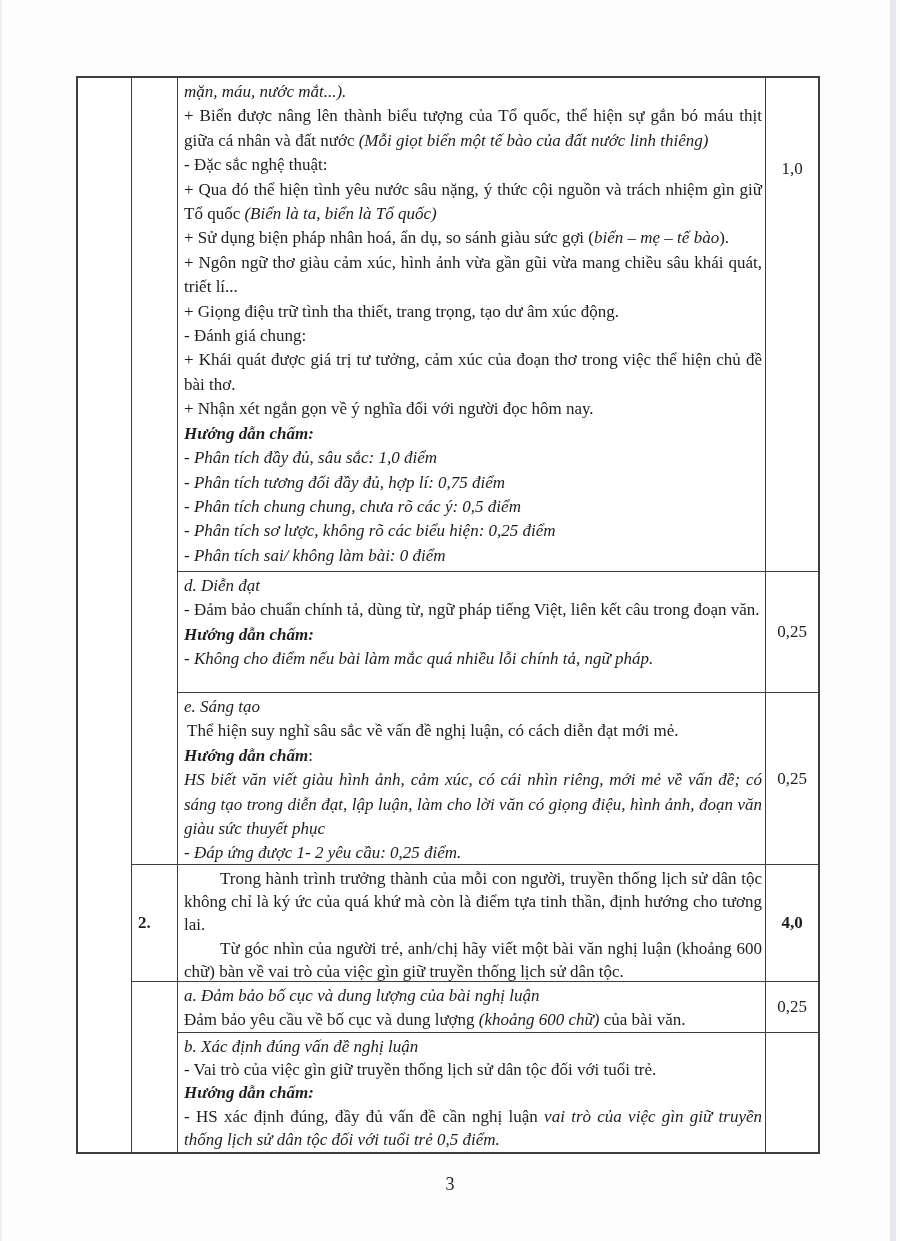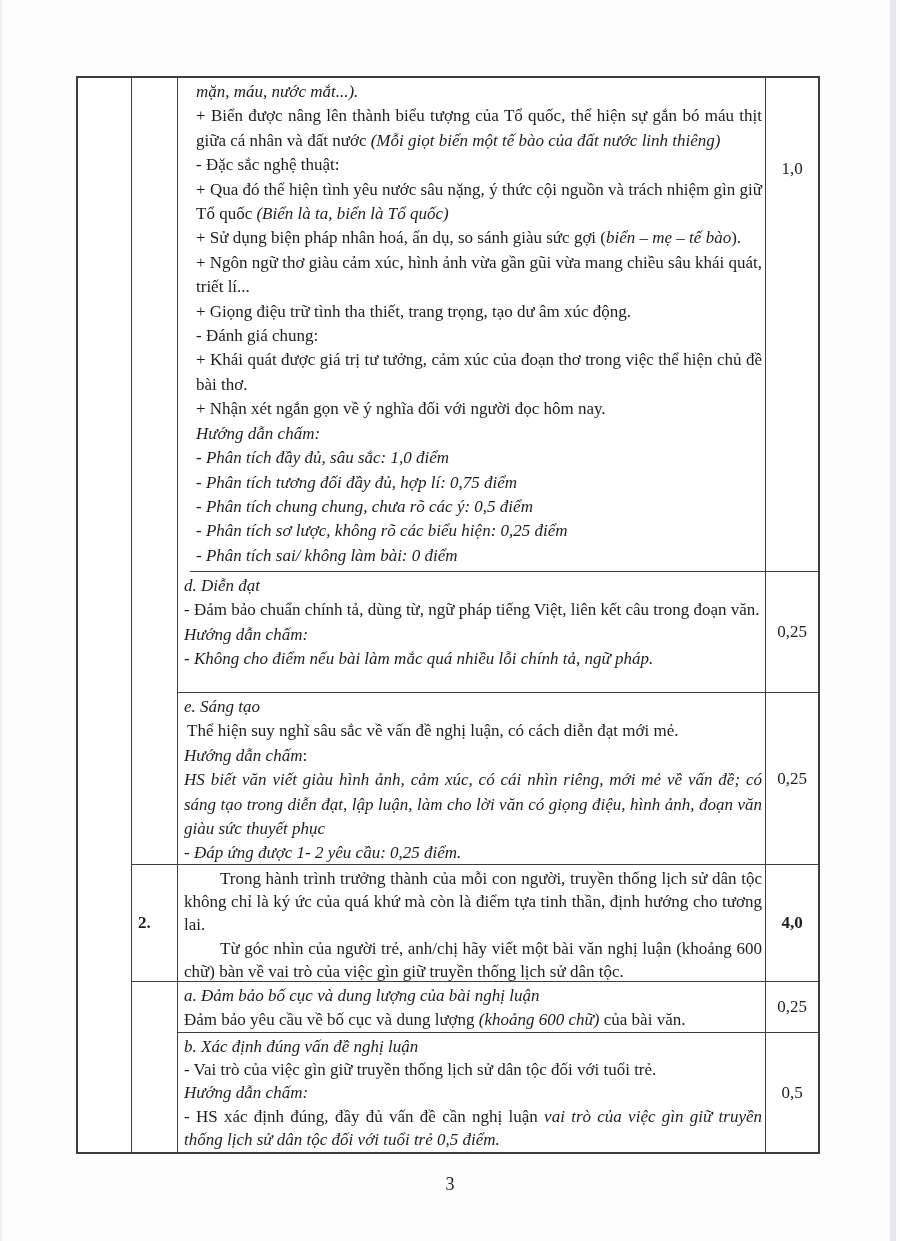--- a/index.html
+++ b/index.html
@@ -21,21 +21,21 @@
   .cell{box-sizing:border-box;overflow:hidden;font-size:17px;}
   .br{border-right:1.5px solid #3e3e3e;}
   .bb{border-bottom:1.5px solid #3e3e3e;}
   .content{padding:2px 3px 0 6px;}
   .p{line-height:24.4px;text-align:justify;}
   .tight .p{line-height:23.2px;}
   .ind{text-indent:36px;}
   .sp{padding-left:3px;}
   .sr{font-style:normal;}
   .si{font-style:italic;}
-  .sbi{font-style:italic;font-weight:normal;}
+  .sbi{font-style:italic;font-weight:bold;}
   .score{display:flex;justify-content:center;align-items:center;}
   .score.s-top{align-items:flex-start;padding-top:81px;}
   .score.sbold{font-weight:bold;}
   .qno-cell{display:flex;align-items:center;padding-left:6px;font-weight:bold;}
   #page-number{
     position:absolute;left:0;top:1174px;width:900px;
     text-align:center;font-size:18px;color:#222;
   }
 </style>
 </head>
@@ -47,21 +47,21 @@
 <div id="rubric-table">
 
   <div class="cell br" style="grid-column:1;grid-row:1/7;"></div>
 
   <div class="cell br bb" style="grid-column:2;grid-row:1/4;"></div>
 
   <div class="cell br bb qno-cell" style="grid-column:2;grid-row:4;">2.</div>
 
   <div class="cell br" style="grid-column:2;grid-row:5/7;"></div>
 
-<div class="cell content br bb" style="grid-area: 1 / 3; margin-left: 12px;">
+<div class="cell content br bb" style="grid-area: 1 / 3;">
       <div class="p"><span class="si">mặn, máu, nước mắt...).</span></div>
       <div class="p"><span class="sr">+ Biển được nâng lên thành biểu tượng của Tổ quốc, thể hiện sự gắn bó máu thịt giữa cá nhân và đất nước </span><span class="si">(Mỗi giọt biển một tế bào của đất nước linh thiêng)</span></div>
       <div class="p"><span class="sr">- Đặc sắc nghệ thuật:</span></div>
       <div class="p"><span class="sr">+ Qua đó thể hiện tình yêu nước sâu nặng, ý thức cội nguồn và trách nhiệm gìn giữ Tổ quốc </span><span class="si">(Biển là ta, biển là Tổ quốc)</span></div>
       <div class="p"><span class="sr">+ Sử dụng biện pháp nhân hoá, ẩn dụ, so sánh giàu sức gợi (</span><span class="si">biển – mẹ – tế bào</span><span class="sr">).</span></div>
       <div class="p"><span class="sr">+ Ngôn ngữ thơ giàu cảm xúc, hình ảnh vừa gần gũi vừa mang chiều sâu khái quát, triết lí...</span></div>
       <div class="p"><span class="sr">+ Giọng điệu trữ tình tha thiết, trang trọng, tạo dư âm xúc động.</span></div>
       <div class="p"><span class="sr">- Đánh giá chung:</span></div>
       <div class="p"><span class="sr">+ Khái quát được giá trị tư tưởng, cảm xúc của đoạn thơ trong việc thể hiện chủ đề bài thơ.</span></div>
       <div class="p"><span class="sr">+ Nhận xét ngắn gọn về ý nghĩa đối với người đọc hôm nay.</span></div>
@@ -97,16 +97,15 @@
       <div class="p"><span class="si">a. Đảm bảo bố cục và dung lượng của bài nghị luận</span></div>
       <div class="p"><span class="sr">Đảm bảo yêu cầu về bố cục và dung lượng </span><span class="si">(khoảng 600 chữ)</span><span class="sr"> của bài văn.</span></div>
     </div>
     <div class="cell score bb" style="grid-area: 5 / 4;">0,25</div>
     <div class="cell content br tight" style="grid-area: 6 / 3;">
       <div class="p"><span class="si">b. Xác định đúng vấn đề nghị luận</span></div>
       <div class="p"><span class="sr">- Vai trò của việc gìn giữ truyền thống lịch sử dân tộc đối với tuổi trẻ.</span></div>
       <div class="p"><span class="sbi">Hướng dẫn chấm:</span></div>
       <div class="p"><span class="sr">- HS xác định đúng, đầy đủ vấn đề cần nghị luận </span><span class="si">vai trò của việc gìn giữ truyền thống lịch sử dân tộc đối với tuổi trẻ 0,5 điểm.</span></div>
     </div>
-    <div class="cell score" style="grid-area: 6 / 4;">0,5</div>
   </div>
 
 <div id="page-number">3</div>
 
 </body></html>

